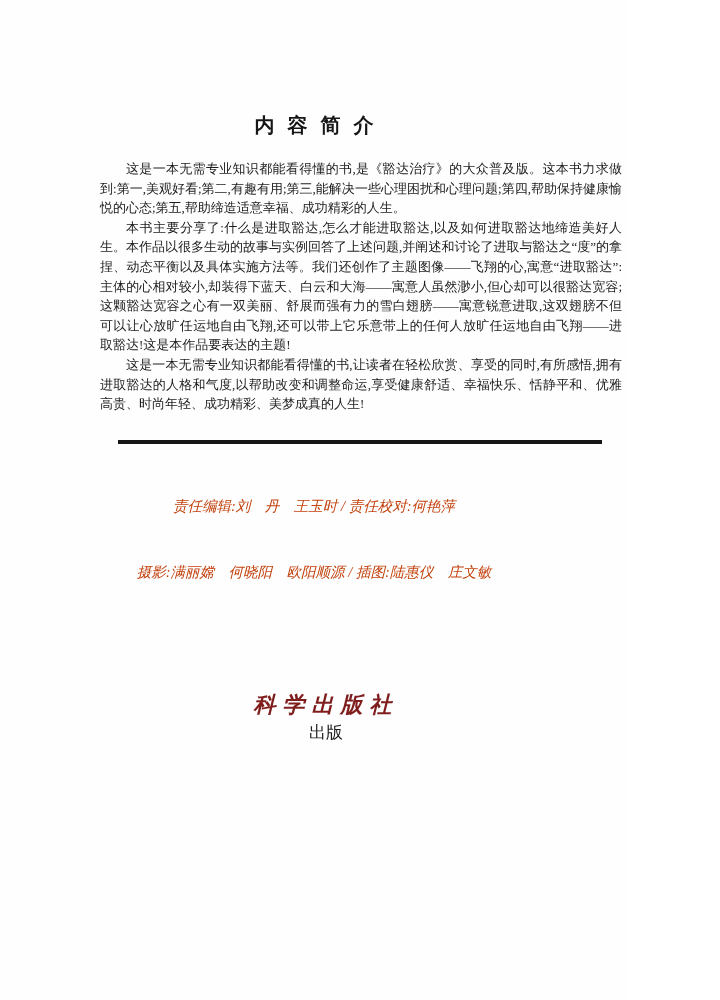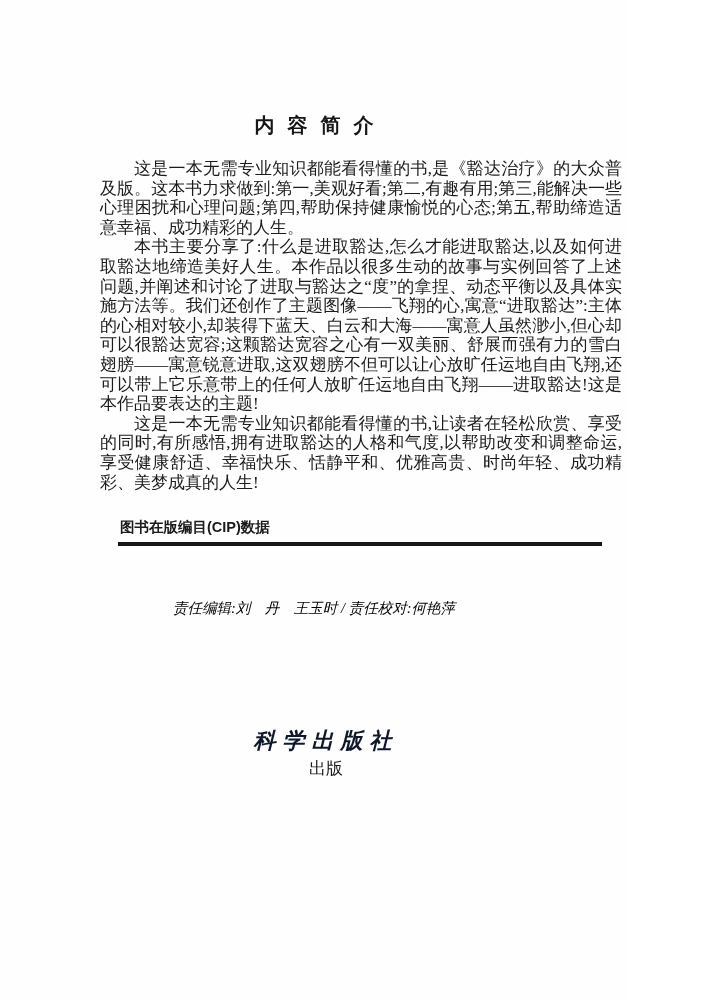--- a/index.html
+++ b/index.html
@@ -24,21 +24,21 @@
     font-family: "Liberation Sans", "DejaVu Sans", sans-serif;
     font-weight: 600;
     font-size: 20px;
     letter-spacing: 13px;
     text-indent: 13px;
     color: #161616;
   }
   .intro {
     width: 522px;
     margin-left: 100px;
-    font-size: 17px;
+    font-size: 13px;
     line-height: 19.6px;
     text-align: justify;
   }
   .intro .para {
     margin: 0;
     text-indent: 2em;
   }
   .cip {
     margin: 26px 0 0 118px;
     width: 484px;
@@ -63,56 +63,56 @@
     line-height: 29.5px;
     white-space: pre-wrap;
   }
   .credits {
     margin-top: 7px;
     text-align: center;
     font-style: italic;
     font-size: 14.5px;
     line-height: 22px;
     white-space: pre-wrap;
-    color: #000000;
+    color: #c2410c;
   }
   .colophon {
     text-align: center;
     white-space: pre-wrap;
   }
   .pub-line { margin-top: 3px; line-height: 26px; }
   .script {
     font-weight: 700;
     font-style: italic;
-    color: #0f172a;
+    color: #7f1d1d;
   }
   .script.lg { font-size: 22px; letter-spacing: 7px; }
   .pub-suffix { font-size: 17px; }
 </style>
 </head>
 <body>
 
 <div class="page">
 
   <h1 class="title">内容简介</h1>
 
   <section class="intro">
     <p class="para">这是一本无需专业知识都能看得懂的书,是《豁达治疗》的大众普及版。这本书力求做到:第一,美观好看;第二,有趣有用;第三,能解决一些心理困扰和心理问题;第四,帮助保持健康愉悦的心态;第五,帮助缔造适意幸福、成功精彩的人生。</p>
     <p class="para">本书主要分享了:什么是进取豁达,怎么才能进取豁达,以及如何进取豁达地缔造美好人生。本作品以很多生动的故事与实例回答了上述问题,并阐述和讨论了进取与豁达之“度”的拿捏、动态平衡以及具体实施方法等。我们还创作了主题图像——飞翔的心,寓意“进取豁达”:主体的心相对较小,却装得下蓝天、白云和大海——寓意人虽然渺小,但心却可以很豁达宽容;这颗豁达宽容之心有一双美丽、舒展而强有力的雪白翅膀——寓意锐意进取,这双翅膀不但可以让心放旷任运地自由飞翔,还可以带上它乐意带上的任何人放旷任运地自由飞翔——进取豁达!这是本作品要表达的主题!</p>
     <p class="para">这是一本无需专业知识都能看得懂的书,让读者在轻松欣赏、享受的同时,有所感悟,拥有进取豁达的人格和气度,以帮助改变和调整命运,享受健康舒适、幸福快乐、恬静平和、优雅高贵、时尚年轻、成功精彩、美梦成真的人生!</p>
   </section>
 
   <section class="cip">
-    <div class="cip-heading">图书在版编目(CIP)数据</div>
     <div class="rule"></div>
     <div class="rule"></div>
   </section>
 
   <section class="credits">
     <div class="credit-line">责任编辑:刘　丹　王玉时 / 责任校对:何艳萍</div>
+    <div class="credit-line">摄影:满丽嫦　何晓阳　欧阳顺源 / 插图:陆惠仪　庄文敏</div>
   </section>
 
   <section class="colophon">
     <div class="pub-line">
       <span class="script lg">科学出版社</span>
       <span class="pub-suffix">出版</span>
     </div>
     
     
     

